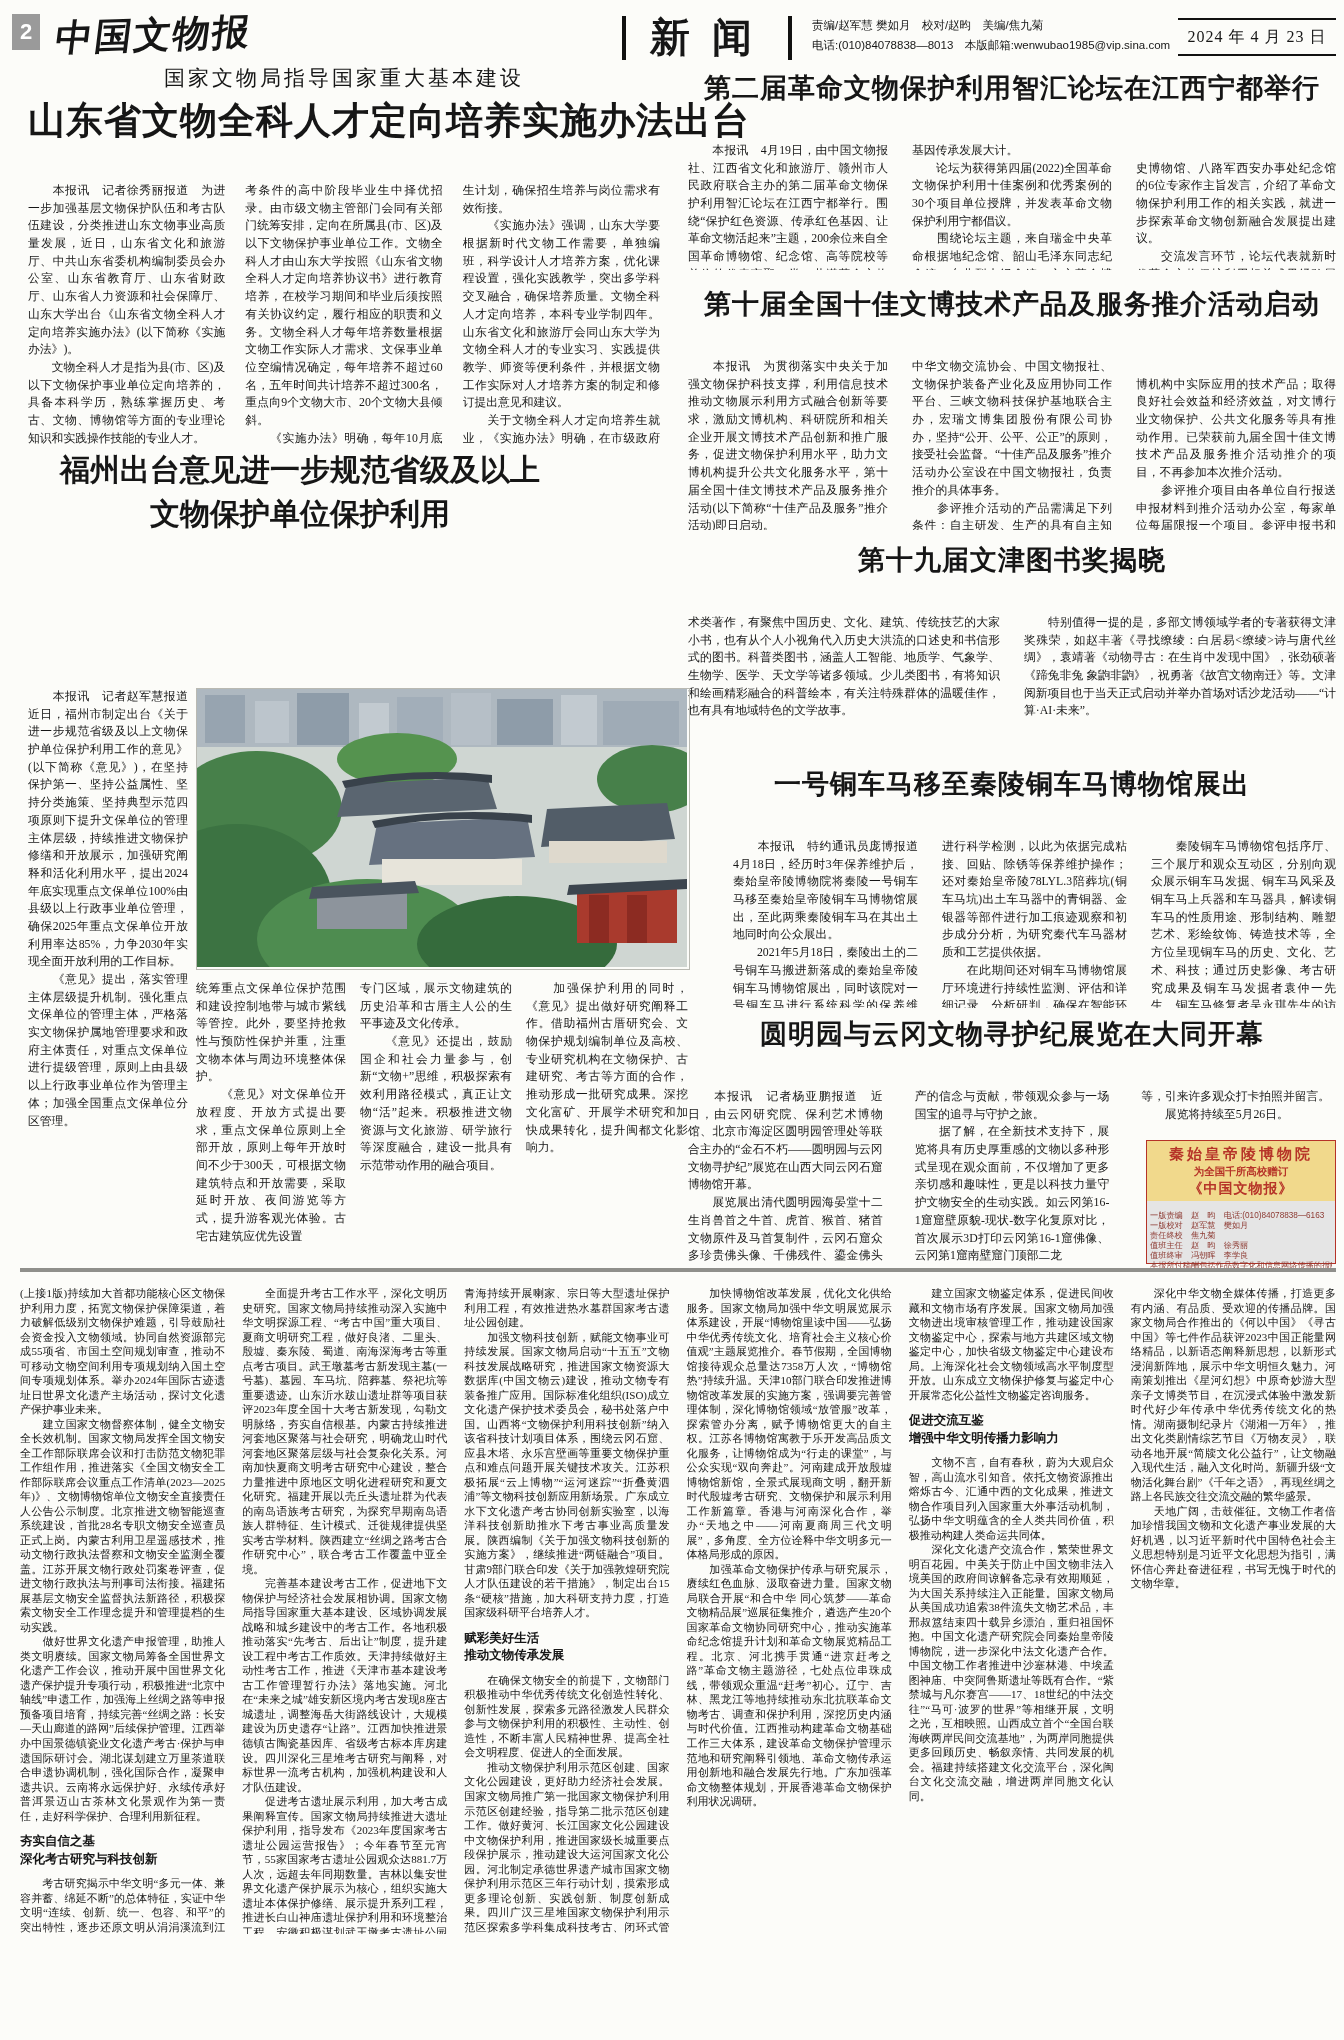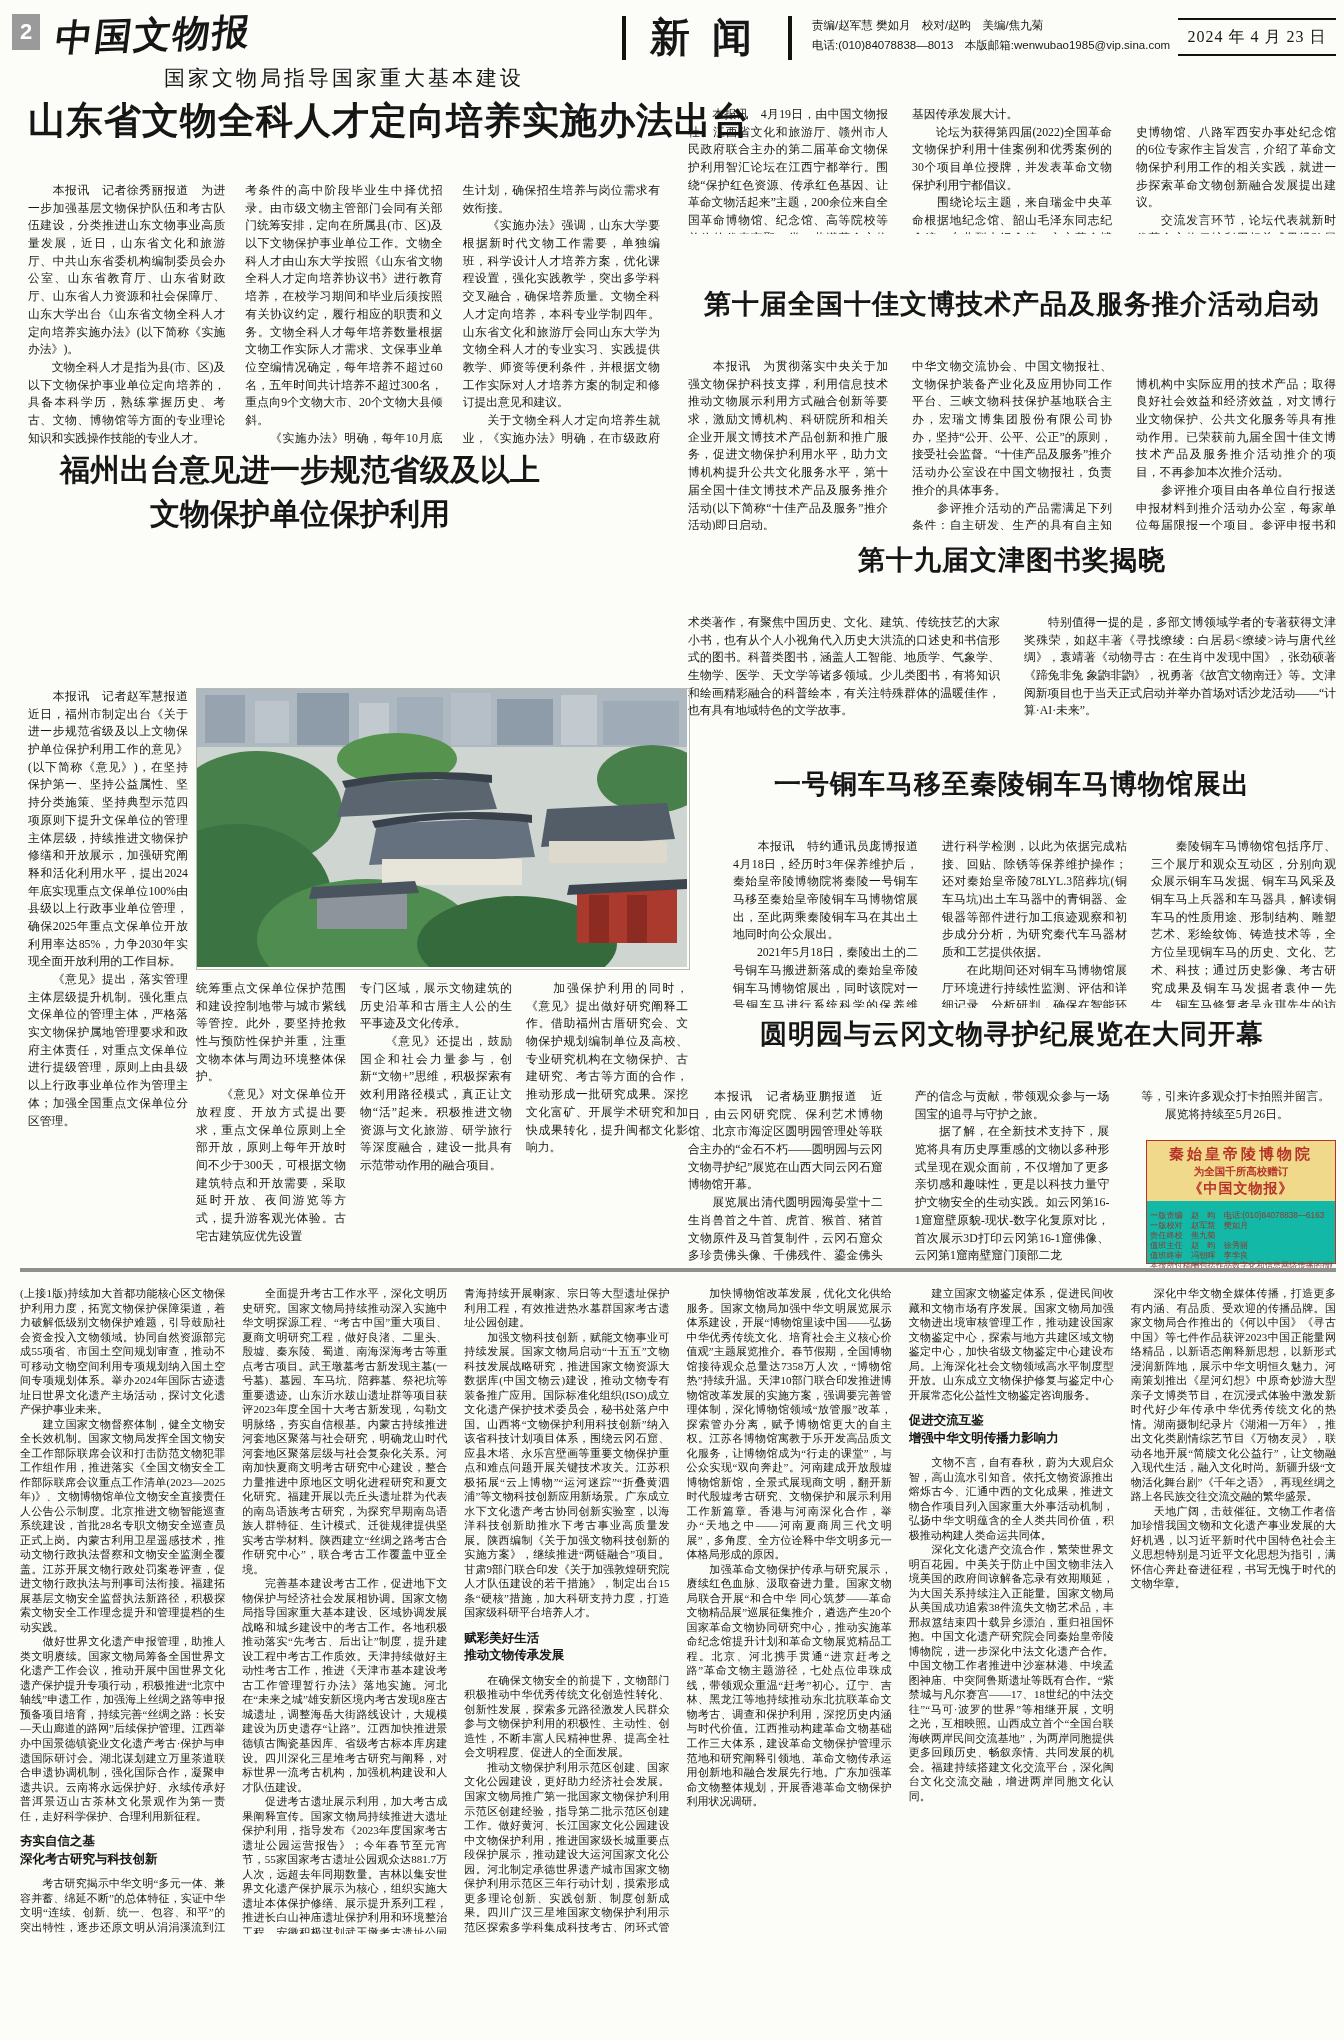--- a/index.html
+++ b/index.html
@@ -34,21 +34,21 @@
   
   .fz-colA { position:absolute; left:8px; top:240px; width:160px; height:578px; }
   .fz-photo { position:absolute; left:176px; top:240px; width:492px; height:280px; border:1px solid #b9b9b2; }
   .fz-colB { position:absolute; left:176px; top:532px; width:150px; height:286px; }
   .fz-colC { position:absolute; left:340px; top:532px; width:152px; height:286px; }
   .fz-colD { position:absolute; left:506px; top:532px; width:162px; height:286px; }
   .fz-colA,.fz-colB,.fz-colC,.fz-colD { text-align:justify; white-space:pre-line; overflow:hidden;
     font-size:11.8px; line-height:1.5; }
   
   .adbox { position:absolute; left:1146px; top:1140px; width:190px; height:124px;
-    border:1px solid var(--ad_red,#b63328); background:#14b8a6; box-sizing:border-box;
+    border:1px solid var(--ad_red,#b63328); background:#e5e5e5; box-sizing:border-box;
     font-family:"Liberation Sans","DejaVu Sans",sans-serif; }
   .ad-top { background:var(--ad_yellow,#f1d98c); text-align:center; padding:4px 2px 3px;
     color:var(--ad_red,#b63328); }
   .ad-title { font-size:15px; font-weight:900; letter-spacing:3px; }
   .ad-sub { font-size:10.5px; font-weight:700; margin-top:1px; }
   .ad-paper { font-size:14px; font-weight:900; letter-spacing:1px; margin-top:1px; }
   .ad-staff { padding:10px 3px; color:var(--ad_dark_red,#8d3a32); font-size:8.2px; line-height:1.22; }
   .ad-staff div { white-space:nowrap; overflow:hidden; }
   
   .divider { position:absolute; left:20px; top:1268px; width:1316px; height:4px; background:#8f8f8b; }
@@ -87,20 +87,21 @@
 　　《实施办法》指出，文物全科人才定向培养工作由山东省委编办、省教育厅、省财政厅、省人力资源社会保障厅和省文化和旅游厅联合组织，在山东大学面向全省实施，招生专业为考古学。文物全科人才从山东省范围内具备普通高考(夏季)报</div>
       <div class="colx">考条件的高中阶段毕业生中择优招录。由市级文物主管部门会同有关部门统筹安排，定向在所属县(市、区)及以下文物保护事业单位工作。文物全科人才由山东大学按照《山东省文物全科人才定向培养协议书》进行教育培养，在校学习期间和毕业后须按照有关协议约定，履行相应的职责和义务。文物全科人才每年培养数量根据文物工作实际人才需求、文保事业单位空编情况确定，每年培养不超过60名，五年时间共计培养不超过300名，重点向9个文物大市、20个文物大县倾斜。
 　　《实施办法》明确，每年10月底前，由市级文物主管部门会同机构编制、人力资源社会保障部门根据所属县(市、区)文物工作实际、人才需求和文物保护事业单位编制、岗位等情况，征集下一年度文物全科人才需求计划，经市级政府批准后统一报省文化和旅游厅。省文化和旅游厅会同省委编办、省教育厅、省财政厅、省人力资源社会保障厅，统筹安排招</div>
       <div class="colx">生计划，确保招生培养与岗位需求有效衔接。
 　　《实施办法》强调，山东大学要根据新时代文物工作需要，单独编班，科学设计人才培养方案，优化课程设置，强化实践教学，突出多学科交叉融合，确保培养质量。文物全科人才定向培养，本科专业学制四年。山东省文化和旅游厅会同山东大学为文物全科人才的专业实习、实践提供教学、师资等便利条件，并根据文物工作实际对人才培养方案的制定和修订提出意见和建议。
 　　关于文物全科人才定向培养生就业，《实施办法》明确，在市级政府领导下，市级文物主管部门、机构编制部门、人力资源社会保障部门共同组织实施。文物全科人才毕业后要按照事业单位公开招聘制度有关要求和定向培养协议到县(市、区)及以下文物保护事业单位工作。入职时签订事业单位人员聘用合同，纳入事业编制管理，最低服务年限为5年。</div>
     </div>
   </div>
 
   <div class="art" style="left:688px; top:70px; width:648px;">
+    <h2 class="h-mid">第二届革命文物保护利用智汇论坛在江西宁都举行</h2>
     <div class="cols" style="height:152px;">
       <div class="colx">　　本报讯　4月19日，由中国文物报社、江西省文化和旅游厅、赣州市人民政府联合主办的第二届革命文物保护利用智汇论坛在江西宁都举行。围绕“保护红色资源、传承红色基因、让革命文物活起来”主题，200余位来自全国革命博物馆、纪念馆、高等院校等单位的代表齐聚一堂，共谋革命文物保护利用良策，共商红色</div>
       <div class="colx">基因传承发展大计。
 　　论坛为获得第四届(2022)全国革命文物保护利用十佳案例和优秀案例的30个项目单位授牌，并发表革命文物保护利用宁都倡议。
 　　围绕论坛主题，来自瑞金中央革命根据地纪念馆、韶山毛泽东同志纪念馆、东北烈士纪念馆、辛亥革命博物院、沈阳“九·一八”历</div>
       <div class="colx">
         <span>史博物馆、八路军西安办事处纪念馆的6位专家作主旨发言，介绍了革命文物保护利用工作的相关实践，就进一步探索革命文物创新融合发展提出建议。
 　　交流发言环节，论坛代表就新时代革命文物保护利用相关成果经验展开广泛深入的交流研讨。</span>
         
       </div>

